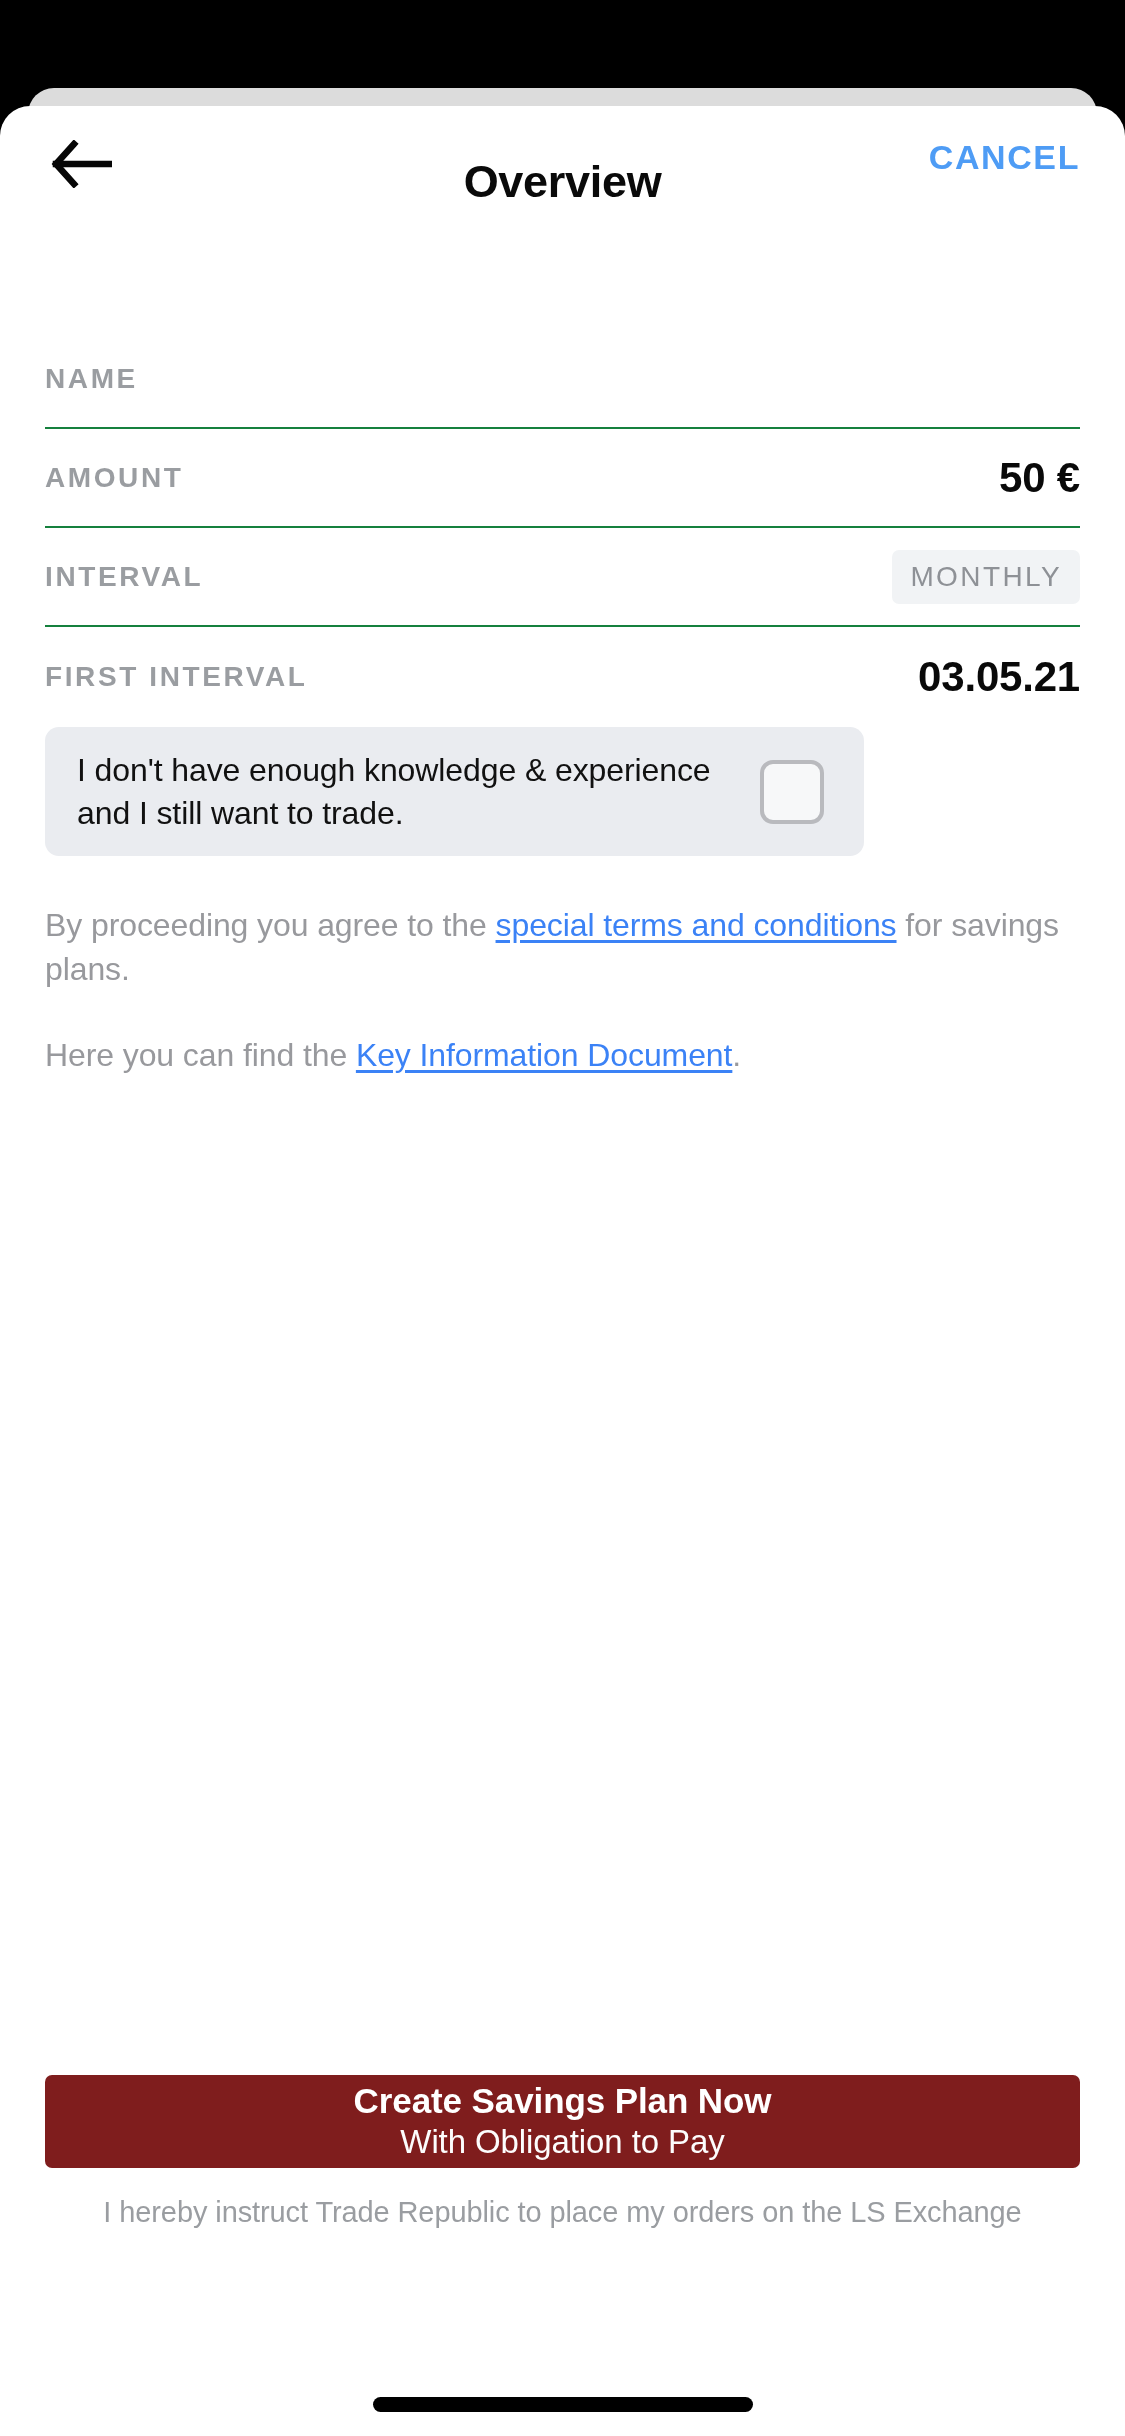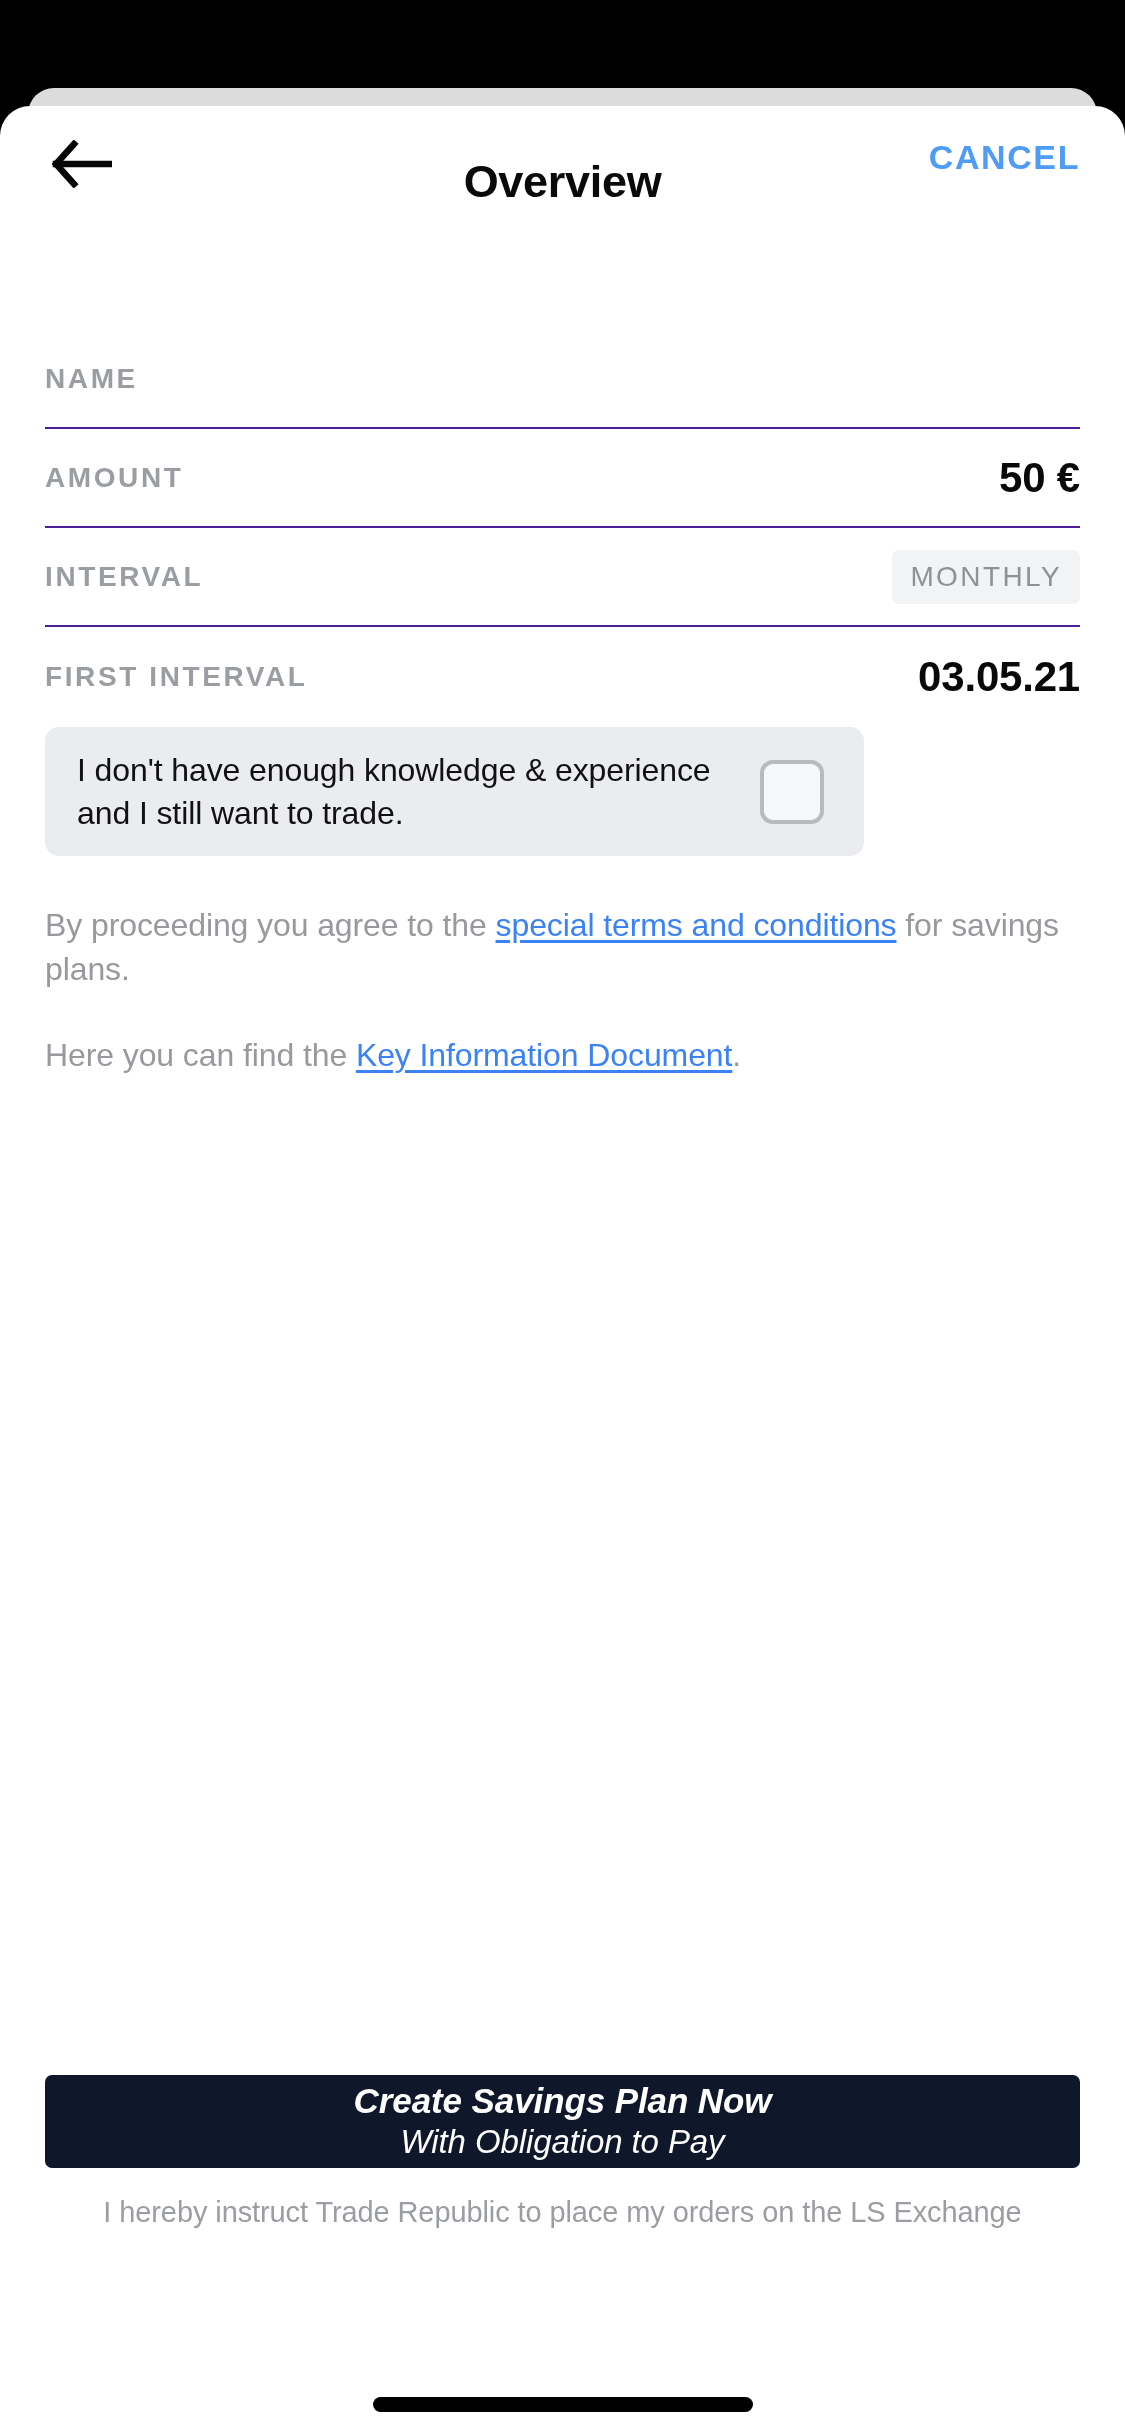--- a/index.html
+++ b/index.html
@@ -87,21 +87,21 @@
     letter-spacing:1.6px; cursor:pointer;
   }
 
   
   .rows { position:absolute; top:330px; left:0; width:1125px; }
   .row {
     position:relative;
     margin:0 45px;
     height:99px;
     display:flex; align-items:center; justify-content:space-between;
-    border-bottom:2px solid #4c1d95;
+    border-bottom:2px solid #15803d;
   }
   .row:last-child { border-bottom:none; }
   .row-label {
     font-size:28px; font-weight:700; color:#9a9da1;
     letter-spacing:2.6px;
   }
   .row-value {
     font-size:42px; font-weight:700; color:#090909;
     letter-spacing:-0.2px;
   }
@@ -141,26 +141,25 @@
   }
   .legal a {
     color:#3b82f6; text-decoration:underline;
     text-underline-offset:4px;
   }
 
   
   .cta {
     position:absolute; top:2075px; left:45px;
     width:1035px; height:93px;
-    background:#0f172a;
+    background:#7f1d1d;
     border-radius:7px;
     display:flex; flex-direction:column;
     align-items:center; justify-content:center;
     cursor:pointer;
-    font-style:italic;
   }
   .cta-main {
     font-size:35px; font-weight:700; color:#fff;
     letter-spacing:-0.1px; line-height:1.12;
   }
   .cta-sub {
     font-size:33px; font-weight:400; color:#fdfdfd;
     letter-spacing:-0.1px; line-height:1.18; margin-top:2px;
   }
   .disclaimer {

